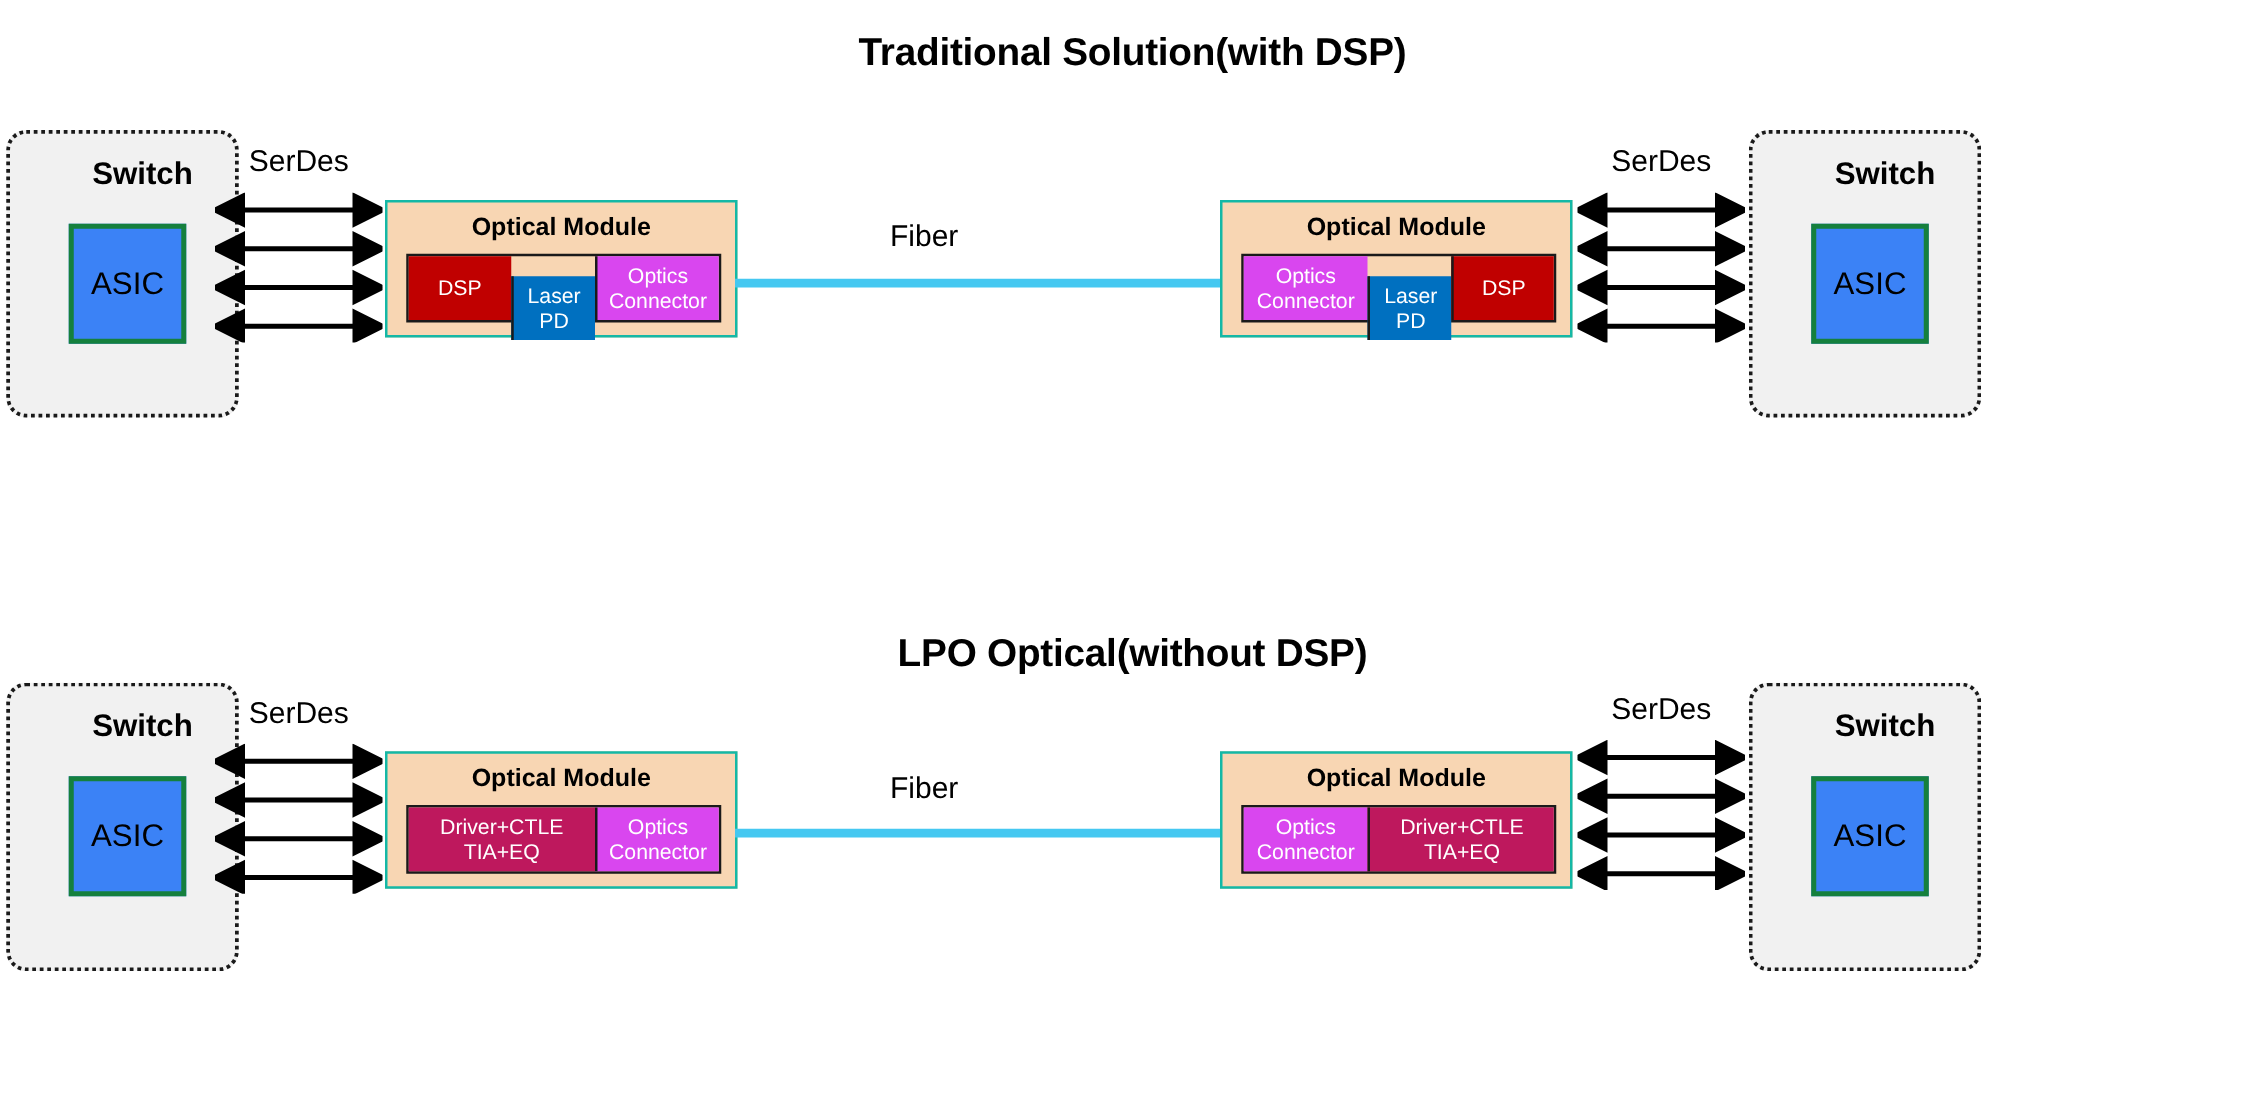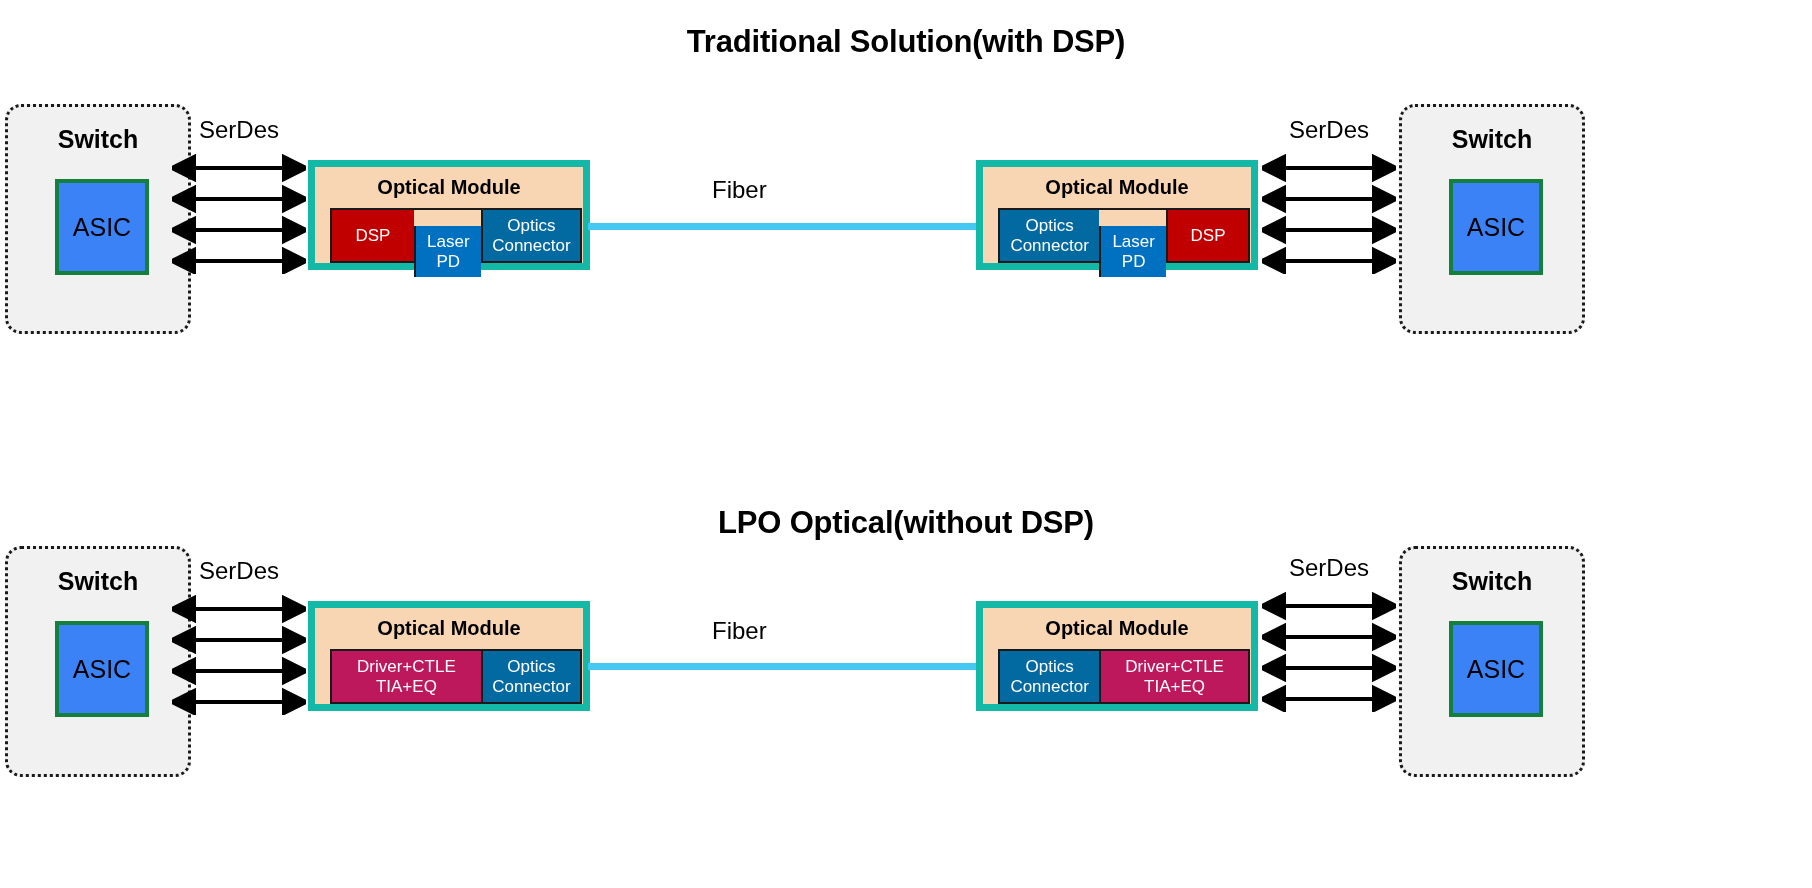--- a/index.html
+++ b/index.html
@@ -17,21 +17,21 @@
   #title-traditional{top:24px;}
   #title-lpo{top:505px;}
 
   
   .switch-box{
     position:absolute;width:186px;height:230px;
     background:#f1f1f1;border:3px dotted #1a1a1a;border-radius:16px;
     box-sizing:border-box;
   }
   .switch-label{
-    position:absolute;left:0;width:100%;top:18px;text-align:center;
+    position:absolute;left:16px;width:100%;top:18px;text-align:center;
     font-size:25px;font-weight:bold;color:#000;
   }
   .asic-box{
     position:absolute;left:47px;top:72px;width:94px;height:96px;
     background:#3b82f6;border:4px solid #15803d;box-sizing:border-box;
   }
   .asic-label{
     position:absolute;left:0;top:0;width:100%;height:100%;
     display:flex;align-items:center;justify-content:center;
     font-size:25px;color:#000;
@@ -48,40 +48,40 @@
     font-size:24px;color:#000;
   }
   .serdes-group svg{position:absolute;left:0;top:0;}
   #serdes-tl{left:172px;top:154px;}
   #serdes-tr{left:1262px;top:154px;}
   #serdes-bl{left:172px;top:595px;}
   #serdes-br{left:1262px;top:592px;}
 
   
   .optical-module{
-    position:absolute;background:#f8d6b3;border:7px solid #14b8a6;
+    position:absolute;background:#f8d6b3;border:2px solid #14b8a6;
     border-radius:0;box-sizing:border-box;
   }
   .om-title{
     position:absolute;left:0;width:100%;top:9px;text-align:center;
     font-size:20px;font-weight:bold;color:#000;
   }
   .om-blocks{
     position:absolute;left:15px;top:41px;display:flex;
     border:2px solid #1a1a1a;box-sizing:border-box;
   }
   .om-block{
     display:flex;align-items:center;justify-content:center;text-align:center;
     color:#ffffff;font-size:17px;line-height:1.15;box-sizing:border-box;
     height:100%;
   }
   .om-block + .om-block{border-left:2px solid #1a1a1a;}
   .blk-dsp{background:#c00000;}
   .blk-laser{background:#0070c0;margin-top:16px;}
-  .blk-optics{background:#0369a1;}
+  .blk-optics{background:#d946ef;}
   .blk-driver{background:#be185d;}
 
   #om-top-left{left:308px;top:160px;width:282px;height:110px;}
   #om-top-left .om-blocks{width:252px;height:55px;}
   #om-top-right{left:976px;top:160px;width:282px;height:110px;}
   #om-top-right .om-blocks{width:252px;height:55px;}
   #om-bot-left{left:308px;top:601px;width:282px;height:110px;}
   #om-bot-left .om-blocks{width:252px;height:55px;}
   #om-bot-right{left:976px;top:601px;width:282px;height:110px;}
   #om-bot-right .om-blocks{width:252px;height:55px;}

